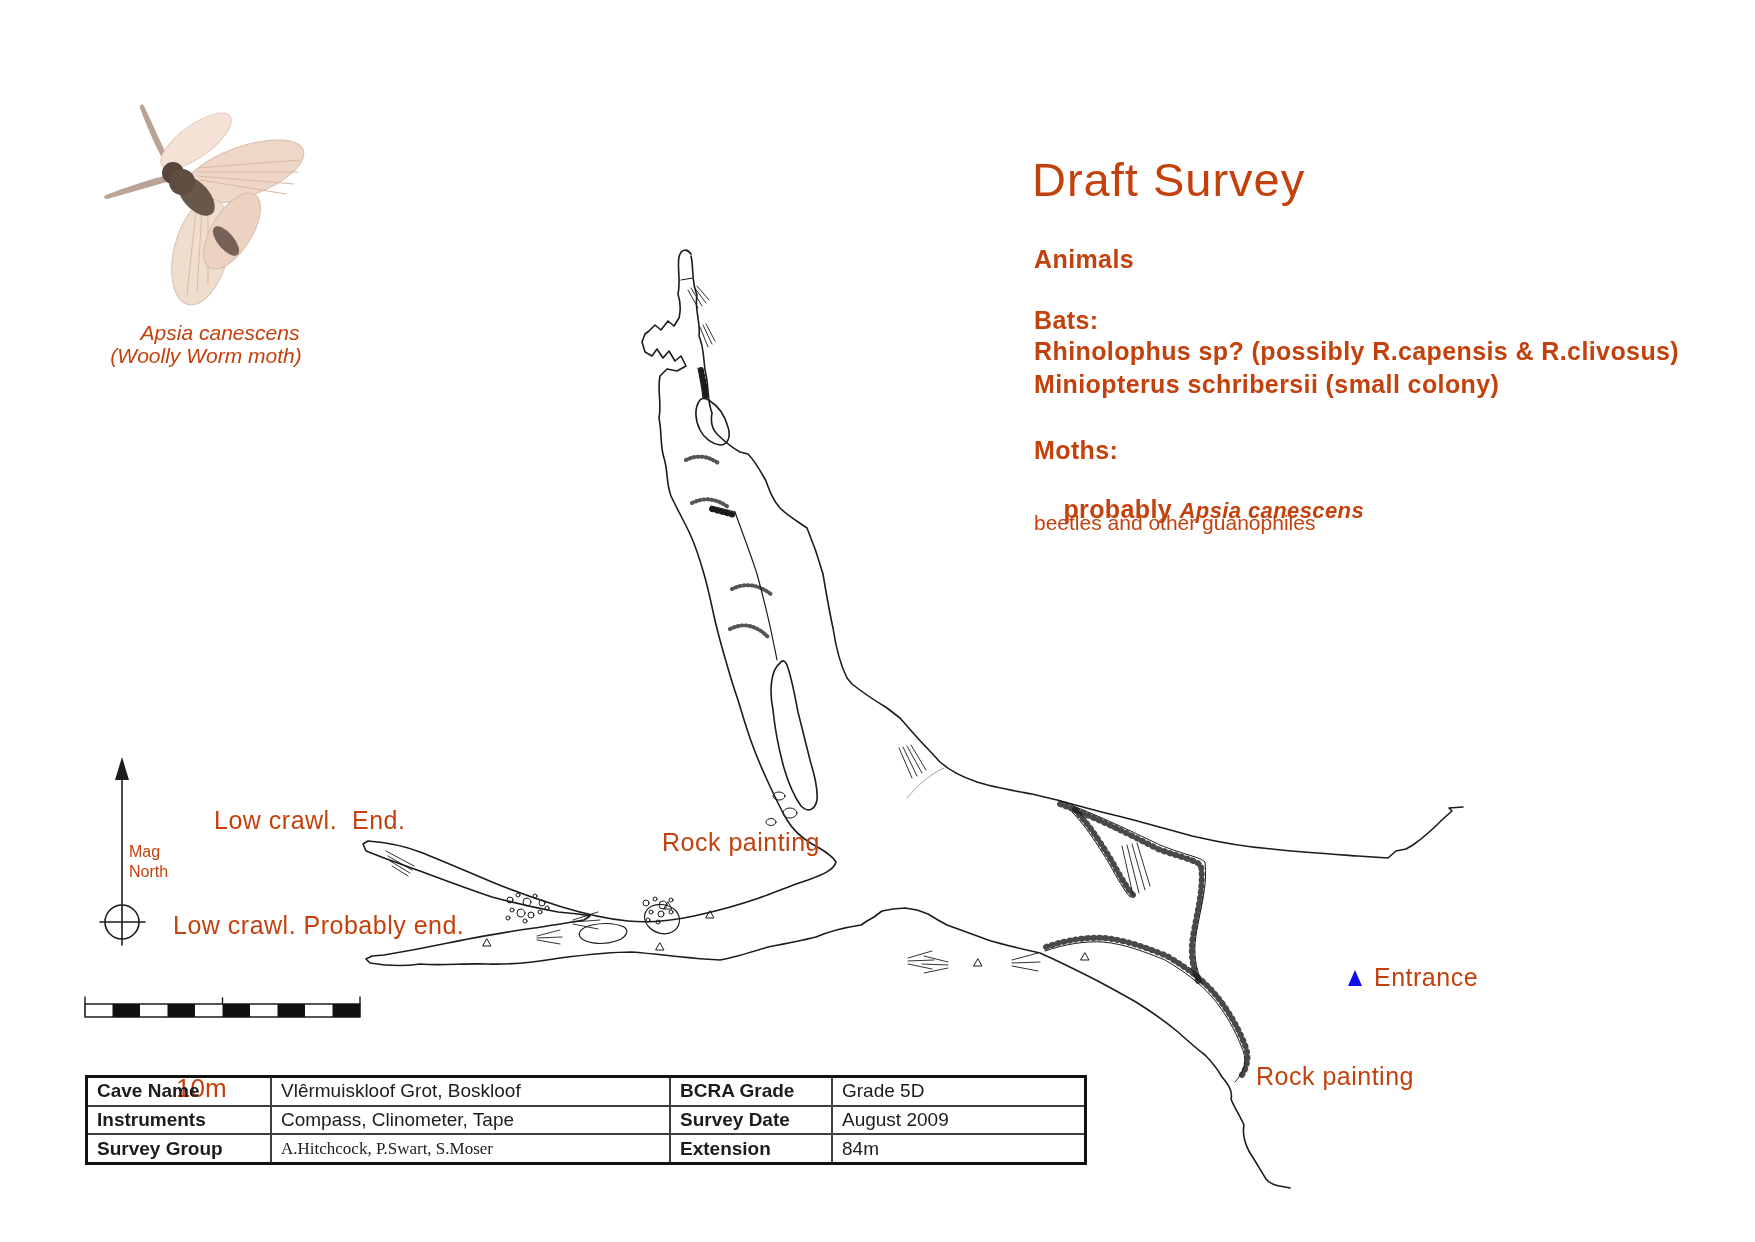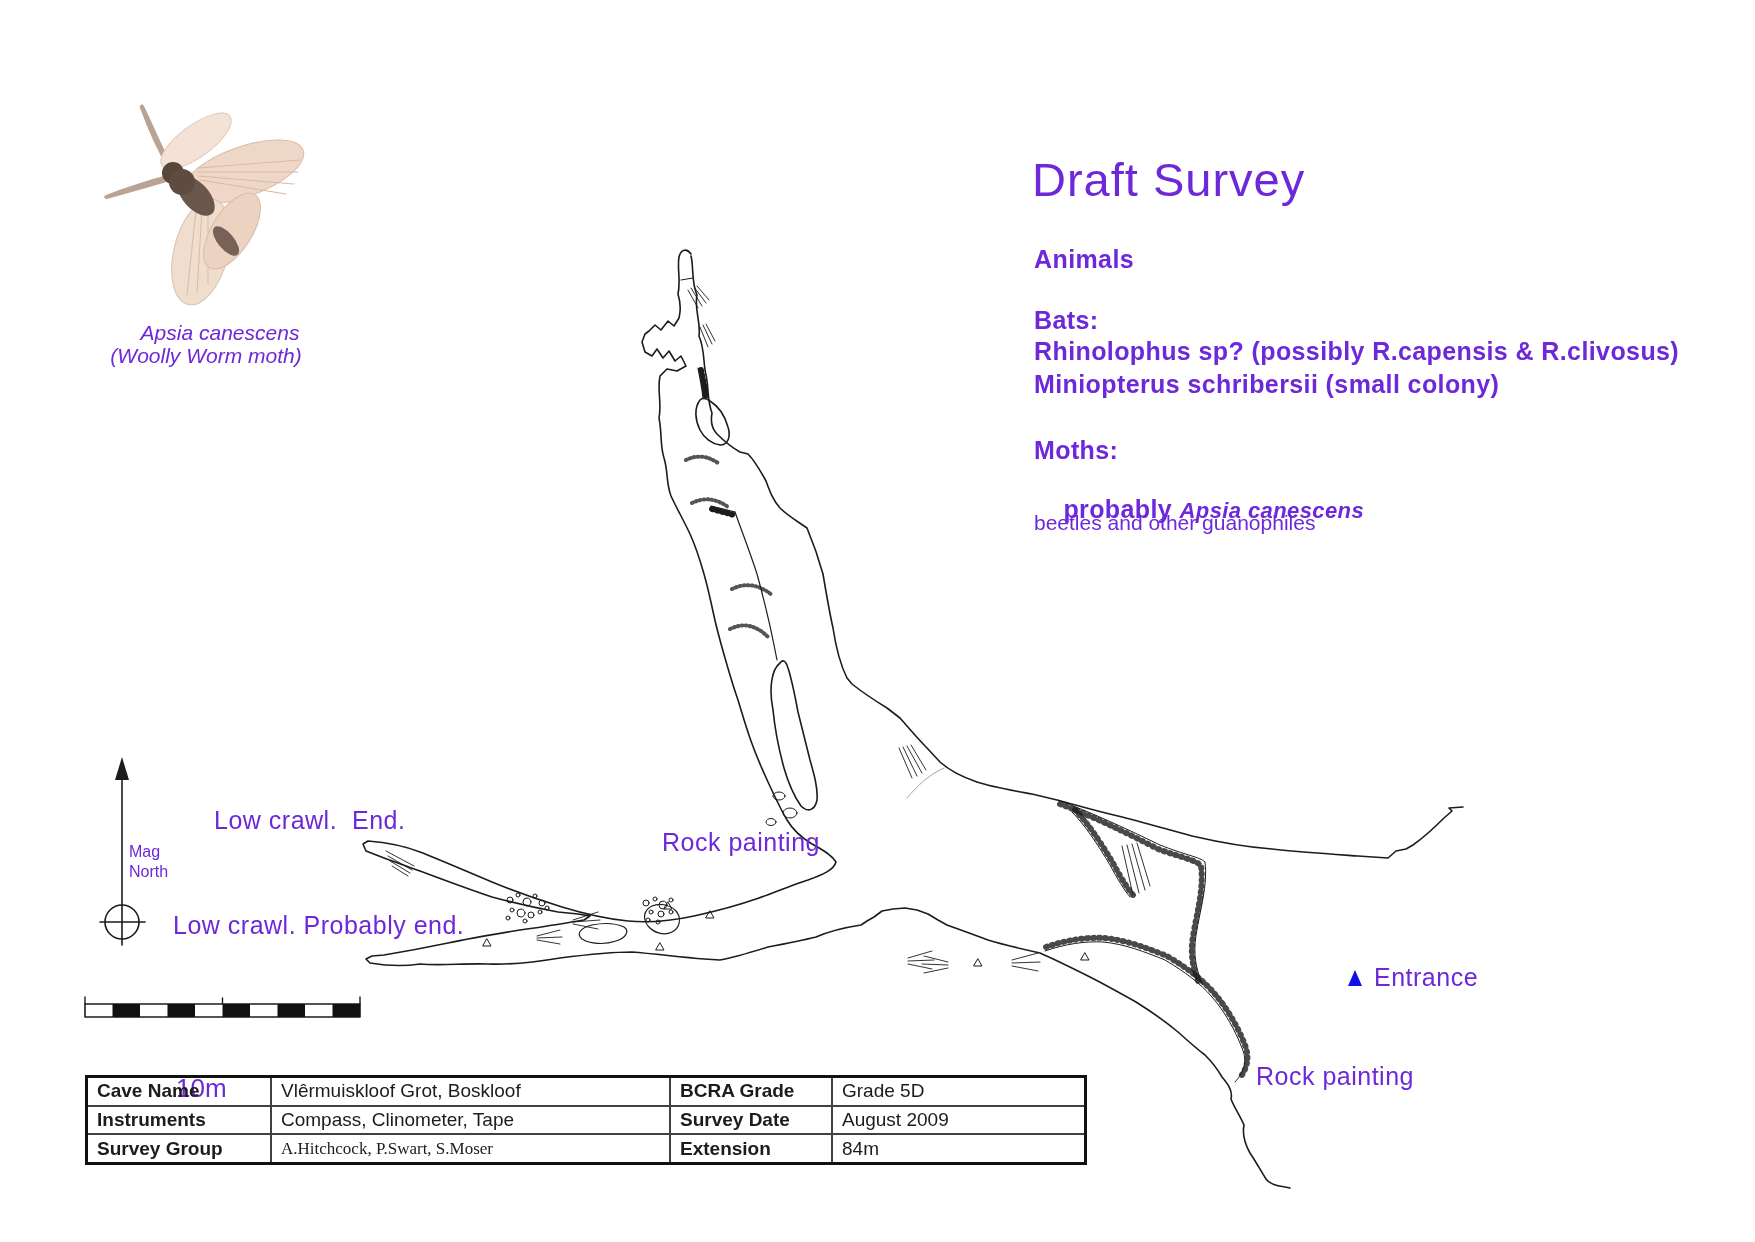--- a/index.html
+++ b/index.html
@@ -1,19 +1,19 @@
 <!DOCTYPE html>
 <html><head>
 <meta charset="utf-8">
 <style>
   html,body{margin:0;padding:0;background:#fff;}
   #canvas{position:relative;width:1755px;height:1242px;background:#ffffff;overflow:hidden;
           font-family:"Liberation Sans","DejaVu Sans",sans-serif;color:#1c1c1c;}
   #mapsvg{position:absolute;left:0;top:0;}
-  .lbl{position:absolute;white-space:pre;color:#6d28d9;}
+  .lbl{position:absolute;white-space:pre;color:#c2410c;}
   .maplbl{font-size:25px;letter-spacing:.5px;}
   .title{font-size:47px;letter-spacing:1px;}
   .infoline{font-size:25px;letter-spacing:.4px;font-weight:bold;}
   .infosmall{font-size:21px;}
   .species{font-style:italic;font-size:22px;}
   .caption{font-size:21px;font-style:italic;}
   .compasslbl{font-size:16px;}
   .scalelbl{font-size:26px;}
   
   #surveytable{position:absolute;left:85px;top:1075px;width:918px;height:90px;

